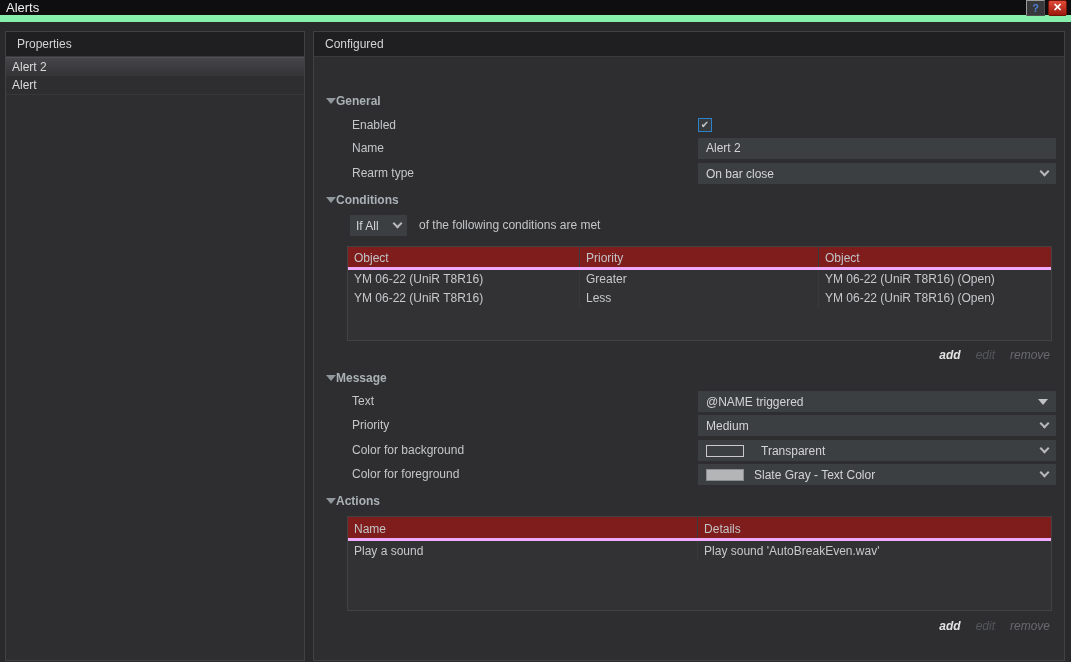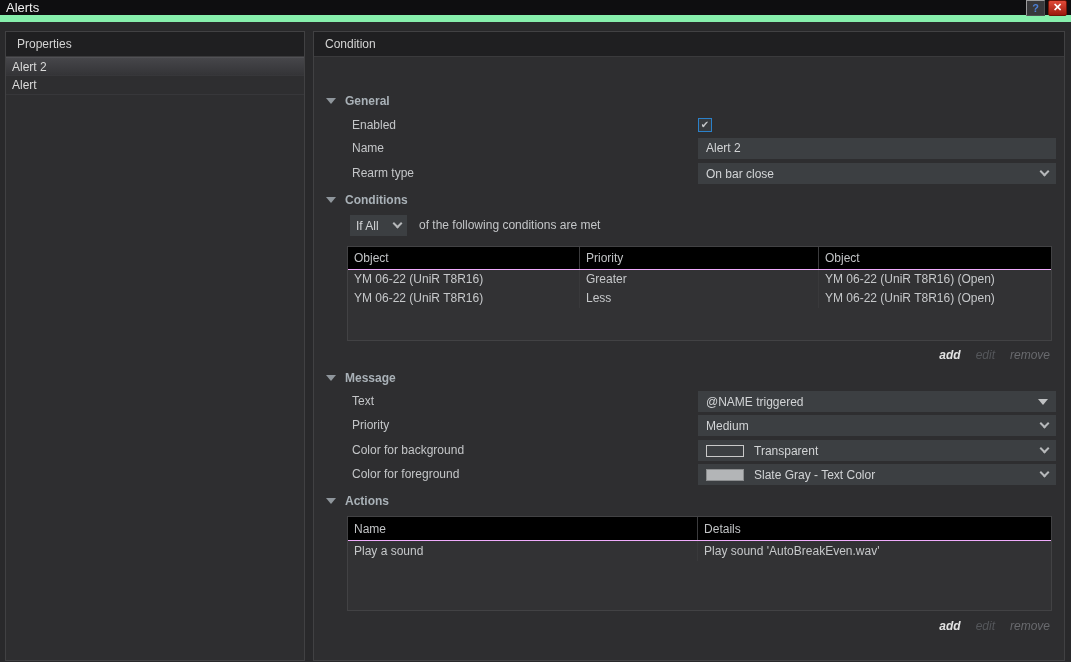--- a/index.html
+++ b/index.html
@@ -52,21 +52,21 @@
   }
   .alert-list .list-item.selected {
     background:linear-gradient(#46464a, #343437);
     border-top:1px solid #515155;
   }
 
   
   .props-body { position:absolute; top:25px; left:0; right:0; bottom:0; }
   .abs { position:absolute; }
 
-  .section-header { left:12px; display:flex; align-items:center; gap:9px; height:15px; cursor:pointer; }
+  .section-header { left:12px; display:flex; align-items:center; height:15px; cursor:pointer; }
   .tri-down {
     width:0; height:0;
     border-left:5px solid transparent; border-right:5px solid transparent;
     border-top:6px solid #8f969c;
   }
   .section-title { font-weight:bold; color:#a9b1b7; font-size:12px; }
 
   .prop-label { left:38px; height:21px; line-height:21px; color:#c4c6c8; }
 
   .control {
@@ -99,21 +99,21 @@
 
   .quant-select { left:36px; width:57px; height:21px; background:#3c3f42;
     display:flex; align-items:center; padding:0 6px; color:#d2d4d6; cursor:pointer; }
   .quant-suffix { left:105px; height:21px; line-height:21px; color:#c4c6c8; }
 
   
   .data-table {
     left:33px; width:705px; height:95px;
     background:#323234; border:1px solid #424244;
   }
-  .thead { display:flex; background:#000000; border-bottom:1px solid #f0abfc; height:23px; align-items:center; }
+  .thead { display:flex; background:#7f1d1d; border-bottom:3px solid #f0abfc; height:23px; align-items:center; }
   .th { padding-left:6px; color:#c2c4c6; height:100%; line-height:23px; border-right:1px solid #3c3c3e; }
   .th:last-child { border-right:none; }
   .trow { display:flex; height:19px; align-items:center; color:#c6c8ca; cursor:pointer; }
   .td { padding-left:6px; height:100%; line-height:19px; border-right:1px solid #39393b; overflow:hidden; white-space:nowrap; }
   .td:last-child { border-right:none; }
   .col3 { width:33%; } .col3b { width:34%; }
   .col2 { width:49.8%; } .col2b { width:50.2%; }
 
   .table-links { right:14px; display:flex; gap:15px; font-style:italic; height:14px; align-items:center; }
   .link-add { color:#e2e2e2; font-weight:bold; cursor:pointer; }
@@ -137,21 +137,21 @@
 
 <div class="panel left-panel">
   <div class="panel-header">Properties</div>
   <div class="alert-list">
     <div class="list-item selected">Alert 2</div>
     <div class="list-item">Alert</div>
   </div>
 </div>
 
 <div class="panel right-panel">
-  <div class="panel-header">Condition</div>
+  <div class="panel-header">Configured</div>
   <div class="props-body">
 
     <div class="abs section-header" style="top:36px;">
       <span class="tri-down"></span>
       <span class="section-title">General</span>
     </div>
 
     <div class="abs prop-label" style="top:58px;">Enabled</div>
     <div class="abs checkbox" style="top:61px;"></div>
 
@@ -210,21 +210,21 @@
       <span class="combo-arrow"></span>
     </div>
 
     <div class="abs prop-label" style="top:358px;">Priority</div>
     <div class="abs control dropdown" style="top:358px;">
       <span>Medium</span>
       <span class="chevron"></span>
     </div>
 
     <div class="abs prop-label" style="top:383px;">Color for background</div>
-    <div class="abs control dropdown" style="top:383px;">
+    <div class="abs control dropdown" style="top:383px;gap:7px;">
       <span class="swatch swatch-transparent"></span>
       <span>Transparent</span>
       <span class="chevron"></span>
     </div>
 
     <div class="abs prop-label" style="top:407px;">Color for foreground</div>
     <div class="abs control dropdown" style="top:407px;">
       <span class="swatch swatch-filled"></span>
       <span>Slate Gray - Text Color</span>
       <span class="chevron"></span>

